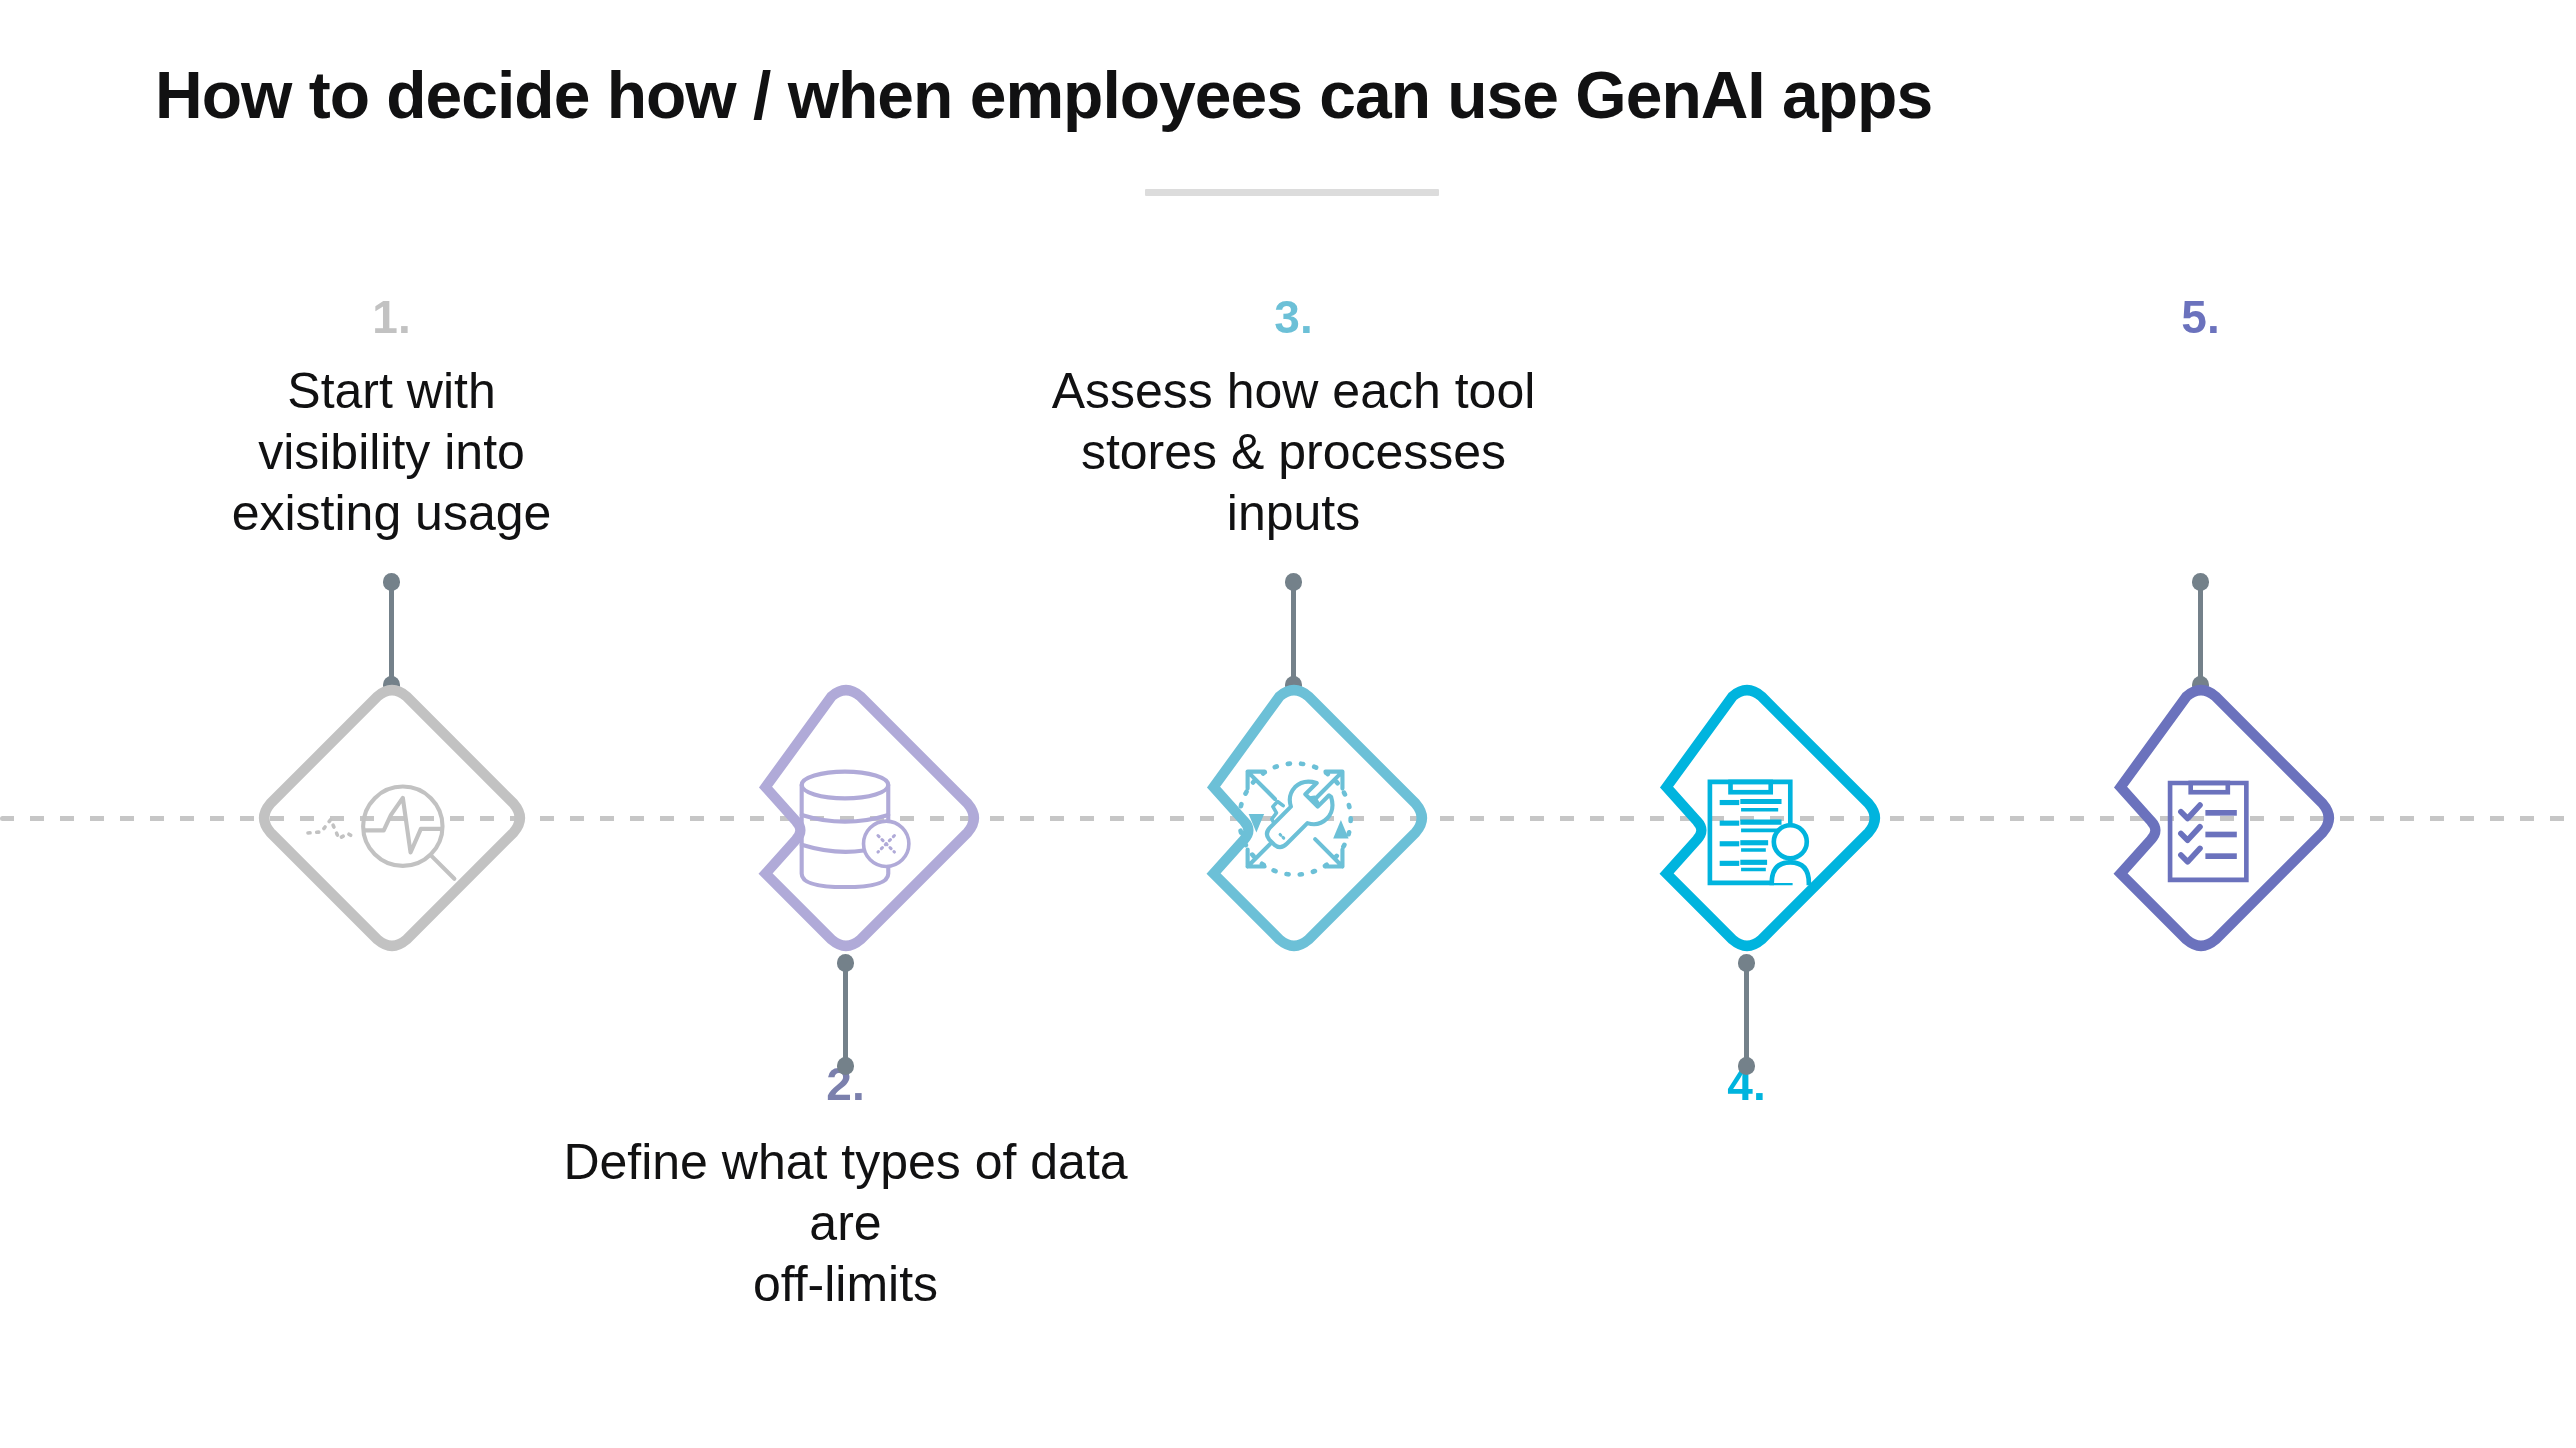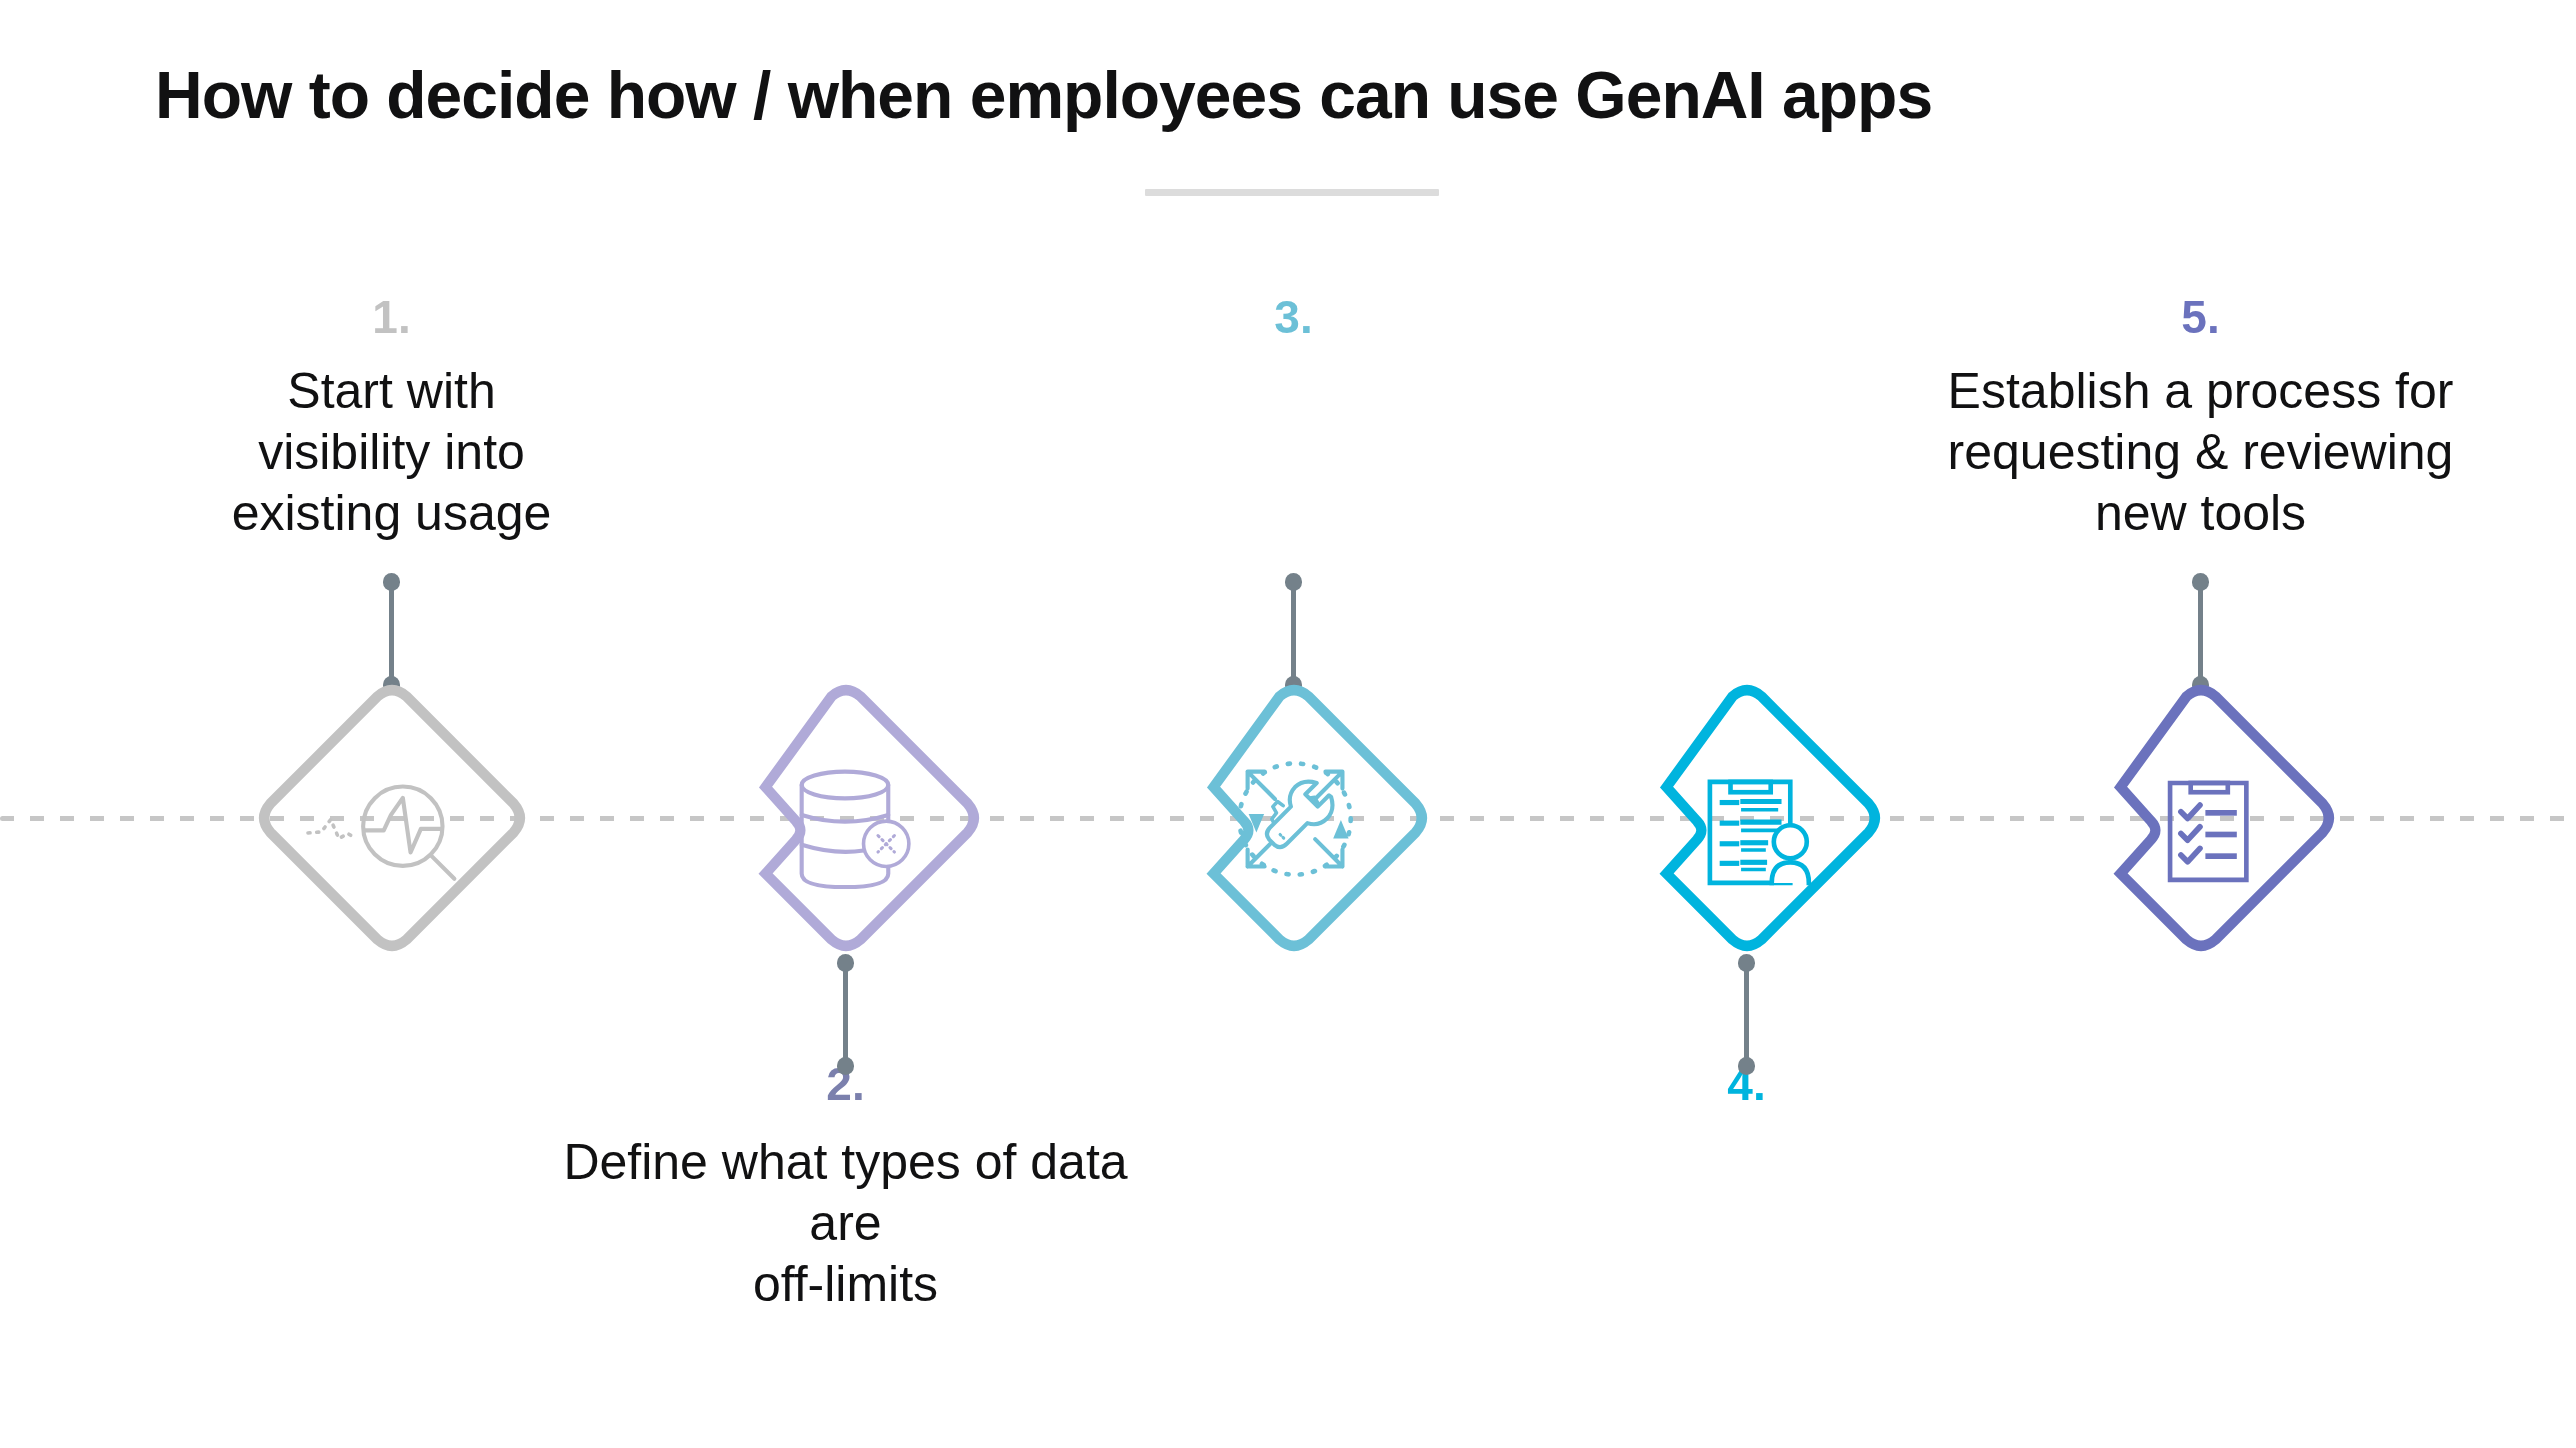--- a/index.html
+++ b/index.html
@@ -145,20 +145,23 @@
           <path d="M 174 312 Q 258 338 328 315"></path>
           <circle cx="338" cy="310" r="44" fill="#ffffff" stroke="#b0aad8" stroke-width="7"></circle>
           <path d="M 322 294 L 354 326 M 354 294 L 322 326" stroke-width="6" stroke-dasharray="3 8"></path>
         </g>
       </svg>
     </div>
   </div>
 
   <div class="step above" style="left:1010px">
     <div class="num" style="color:#6cc0d7">3.</div>
+    <div class="caption">Assess how each tool
+stores &amp; processes
+inputs</div>
     <div class="conn"></div>
     <div class="diamond-wrap">
       <svg viewBox="0 0 520 520">
         <path d="M 232 24 Q 260 0 288 24 L 496 232 Q 520 260 496 288 L 288 496 Q 260 520 232 496 L 104 368 L 163 302 Q 180 284 163 266 L 104 200 Z" fill="none" stroke="#6cc0d7" stroke-width="20"></path>
         <g fill="none" stroke="#6cc0d7" stroke-width="8" stroke-linecap="round" stroke-linejoin="round">
           <circle cx="262" cy="262" r="108" stroke-width="9" stroke-dasharray="4 22"></circle>
           <path d="M 170 170 L 223 223 M 170 203 L 170 170 L 203 170"></path>
           <path d="M 354 170 L 301 223 M 321 170 L 354 170 L 354 203"></path>
           <path d="M 170 354 L 223 301 M 170 321 L 170 354 L 203 354"></path>
           <path d="M 354 354 L 301 301 M 321 354 L 354 354 L 354 321"></path>
@@ -202,23 +205,20 @@
           </g>
           <circle cx="344" cy="306" r="32" fill="#ffffff" stroke="#00b4de" stroke-width="9"></circle>
           <path d="M 308 386 Q 308 346 344 346 Q 380 346 380 386" fill="#ffffff" stroke="#00b4de" stroke-width="9"></path>
         </g>
       </svg>
     </div>
   </div>
 
   <div class="step above" style="left:1917px">
     <div class="num" style="color:#6b72bd">5.</div>
-    <div class="caption">Establish a process for
-requesting &amp; reviewing
-new tools</div>
     <div class="conn"></div>
     <div class="diamond-wrap">
       <svg viewBox="0 0 520 520">
         <path d="M 232 24 Q 260 0 288 24 L 496 232 Q 520 260 496 288 L 288 496 Q 260 520 232 496 L 104 368 L 163 302 Q 180 284 163 266 L 104 200 Z" fill="none" stroke="#6b72bd" stroke-width="20"></path>
         <g fill="none" stroke="#6b72bd" stroke-width="9" stroke-linecap="square" stroke-linejoin="miter">
           <path d="M 200 192 L 348 192 L 348 380 L 200 380 Z"></path>
           <rect x="240" y="192" width="72" height="18" fill="none"></rect>
           <path d="M 221 248 L 234 261 L 258 235" stroke-width="11" stroke-linecap="round" stroke-linejoin="round"></path>
           <path d="M 221 290 L 234 303 L 258 277" stroke-width="11" stroke-linecap="round" stroke-linejoin="round"></path>
           <path d="M 221 332 L 234 345 L 258 319" stroke-width="11" stroke-linecap="round" stroke-linejoin="round"></path>

